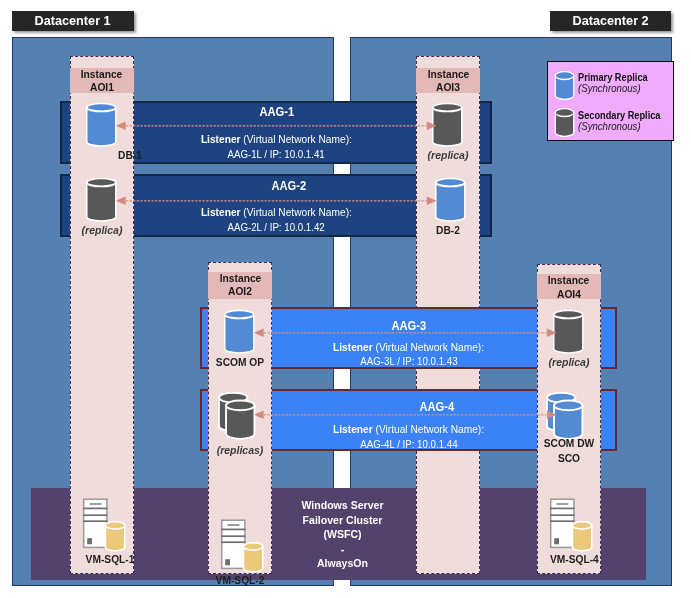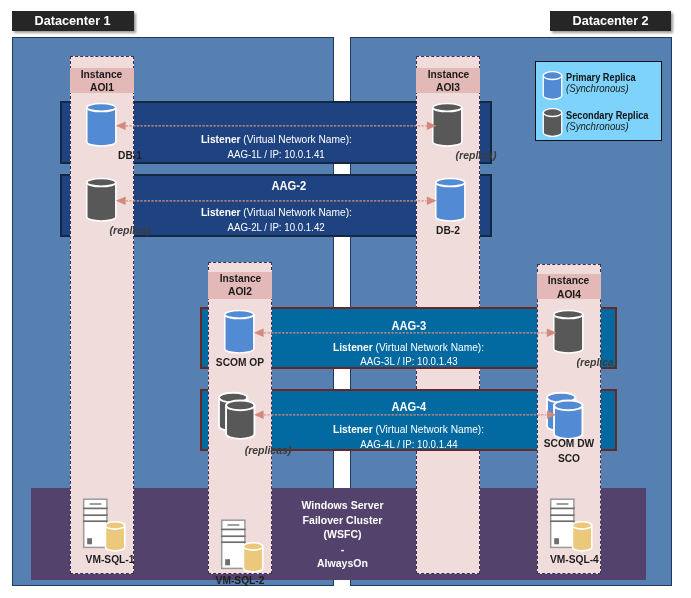--- a/index.html
+++ b/index.html
@@ -41,43 +41,43 @@
     font-size:11.1px;font-weight:bold;line-height:13.3px;
     text-align:center;
     display:flex;flex-direction:column;align-items:center;justify-content:center;
     padding-top:1.4px;box-sizing:border-box;
   }
   .inst-hdr>div{transform:scaleX(.925);}
 
   
   .aag{box-sizing:border-box;}
   .aag.blue{background:#1F4380;border:2.2px solid #132943;}
-  .aag.red {background:#0369a1;border:2.2px solid #692824;}
+  .aag.red {background:#3b82f6;border:2.2px solid #692824;}
   .aag-title{
     color:#FFFFFF;font-size:12.1px;font-weight:bold;text-align:center;
   }
   .aag-title>span{display:inline-block;transform:scaleX(.925);}
   .aag-sub{
     color:#FFFFFF;font-size:10.2px;line-height:14.5px;text-align:center;
   }
   .aag-sub>div:first-child{transform:scaleX(1);}
   .aag-sub>div:last-child{transform:scaleX(.952);}
   .aag-sub b{font-weight:bold;}
 
   
   .node-label{
     color:#1E1E1E;font-size:11.0px;font-weight:bold;text-align:center;
     line-height:13.6px;white-space:nowrap;
   }
   .node-label>span,.node-label>div{display:block;transform:scaleX(.93);}
-  .node-label.rep{font-style:italic;font-weight:bold;font-size:11.3px;color:#3C3C3C;margin-left:28px;}
+  .node-label.rep{font-style:italic;font-weight:bold;font-size:11.3px;color:#3C3C3C;}
 
   
   .legend{
-    background:#7dd3fc;border:1.9px solid #111111;box-sizing:border-box;
+    background:#f0abfc;border:1.9px solid #111111;box-sizing:border-box;margin-left:12px;
   }
   .legend-title{color:#111111;font-size:10.7px;font-weight:bold;white-space:nowrap;}
   .legend-sub{color:#1A1A1A;font-size:10.3px;font-style:italic;white-space:nowrap;}
   .legend-title>span{display:inline-block;transform:scaleX(.862);transform-origin:left center;}
   .legend-sub>span{display:inline-block;transform:scaleX(.935);transform-origin:left center;}
 
   svg{display:block;overflow:visible;}
 
   
   .conn{stroke:#D89182;stroke-width:1.25;stroke-dasharray:2.35 1.3;fill:none;}
@@ -94,20 +94,21 @@
   <div class="abs dc-chip" style="left:549.8px;top:11.4px;width:121.6px;height:19.2px;">
     <span><span>Datacenter 2</span></span>
   </div>
 
   <div class="abs dc-panel" style="left:12px;top:37px;width:322px;height:549px;"></div>
   <div class="abs dc-panel" style="left:350px;top:37px;width:322px;height:549px;"></div>
 
   <div class="abs wsfc" style="left:31px;top:488px;width:615px;height:92px;"></div>
 
   <div class="abs aag blue" style="left:60.3px;top:100.8px;width:432.2px;height:63.5px;z-index:1;">
+    <div class="aag-title abs" style="left:0;top:2.3px;width:100%;"><span>AAG-1</span></div>
     <div class="aag-sub abs" style="left:0;top:30.7px;width:100%;">
       <div><b><span>Listener</span></b><span><span> (Virtual Network Name):</span></span></div>
       <div><span>AAG-1L / IP: 10.0.1.41</span></div>
     </div>
   </div>
 
   <div class="abs aag blue" style="left:60.3px;top:174.3px;width:432.2px;height:63.1px;z-index:1;">
     <div class="aag-title abs" style="left:0;top:3px;width:100%;margin-left:12px;"><span>AAG-2</span></div>
     <div class="aag-sub abs" style="left:0;top:30.1px;width:100%;">
       <div><b><span>Listener</span></b><span><span> (Virtual Network Name):</span></span></div>
@@ -117,21 +118,21 @@
 
   <div class="abs aag red" style="left:199.6px;top:306.8px;width:417.9px;height:61.9px;z-index:3;">
     <div class="aag-title abs" style="left:0;top:10.2px;width:100%;"><span>AAG-3</span></div>
     <div class="aag-sub abs" style="left:0;top:32.2px;width:100%;">
       <div><b><span>Listener</span></b><span><span> (Virtual Network Name):</span></span></div>
       <div><span>AAG-3L / IP: 10.0.1.43</span></div>
     </div>
   </div>
 
   <div class="abs aag red" style="left:199.6px;top:389px;width:417.9px;height:62px;z-index:3;">
-    <div class="aag-title abs" style="left:0;top:9.3px;width:100%;"><span>AAG-4</span></div>
+    <div class="aag-title abs" style="left:0;top:9.3px;width:100%;padding-left:28px;"><span>AAG-4</span></div>
     <div class="aag-sub abs" style="left:0;top:32.0px;width:100%;">
       <div><b><span>Listener</span></b><span><span> (Virtual Network Name):</span></span></div>
       <div><span>AAG-4L / IP: 10.0.1.44</span></div>
     </div>
   </div>
 
   <div class="abs inst-col" style="left:70px;top:56.4px;width:64px;height:517.7px;z-index:2;">
     <div class="inst-hdr abs" style="left:-1.2px;top:10.8px;width:64px;height:24.5px;">
       <div><span>Instance</span></div>
       <div><span>AOI1</span></div>

